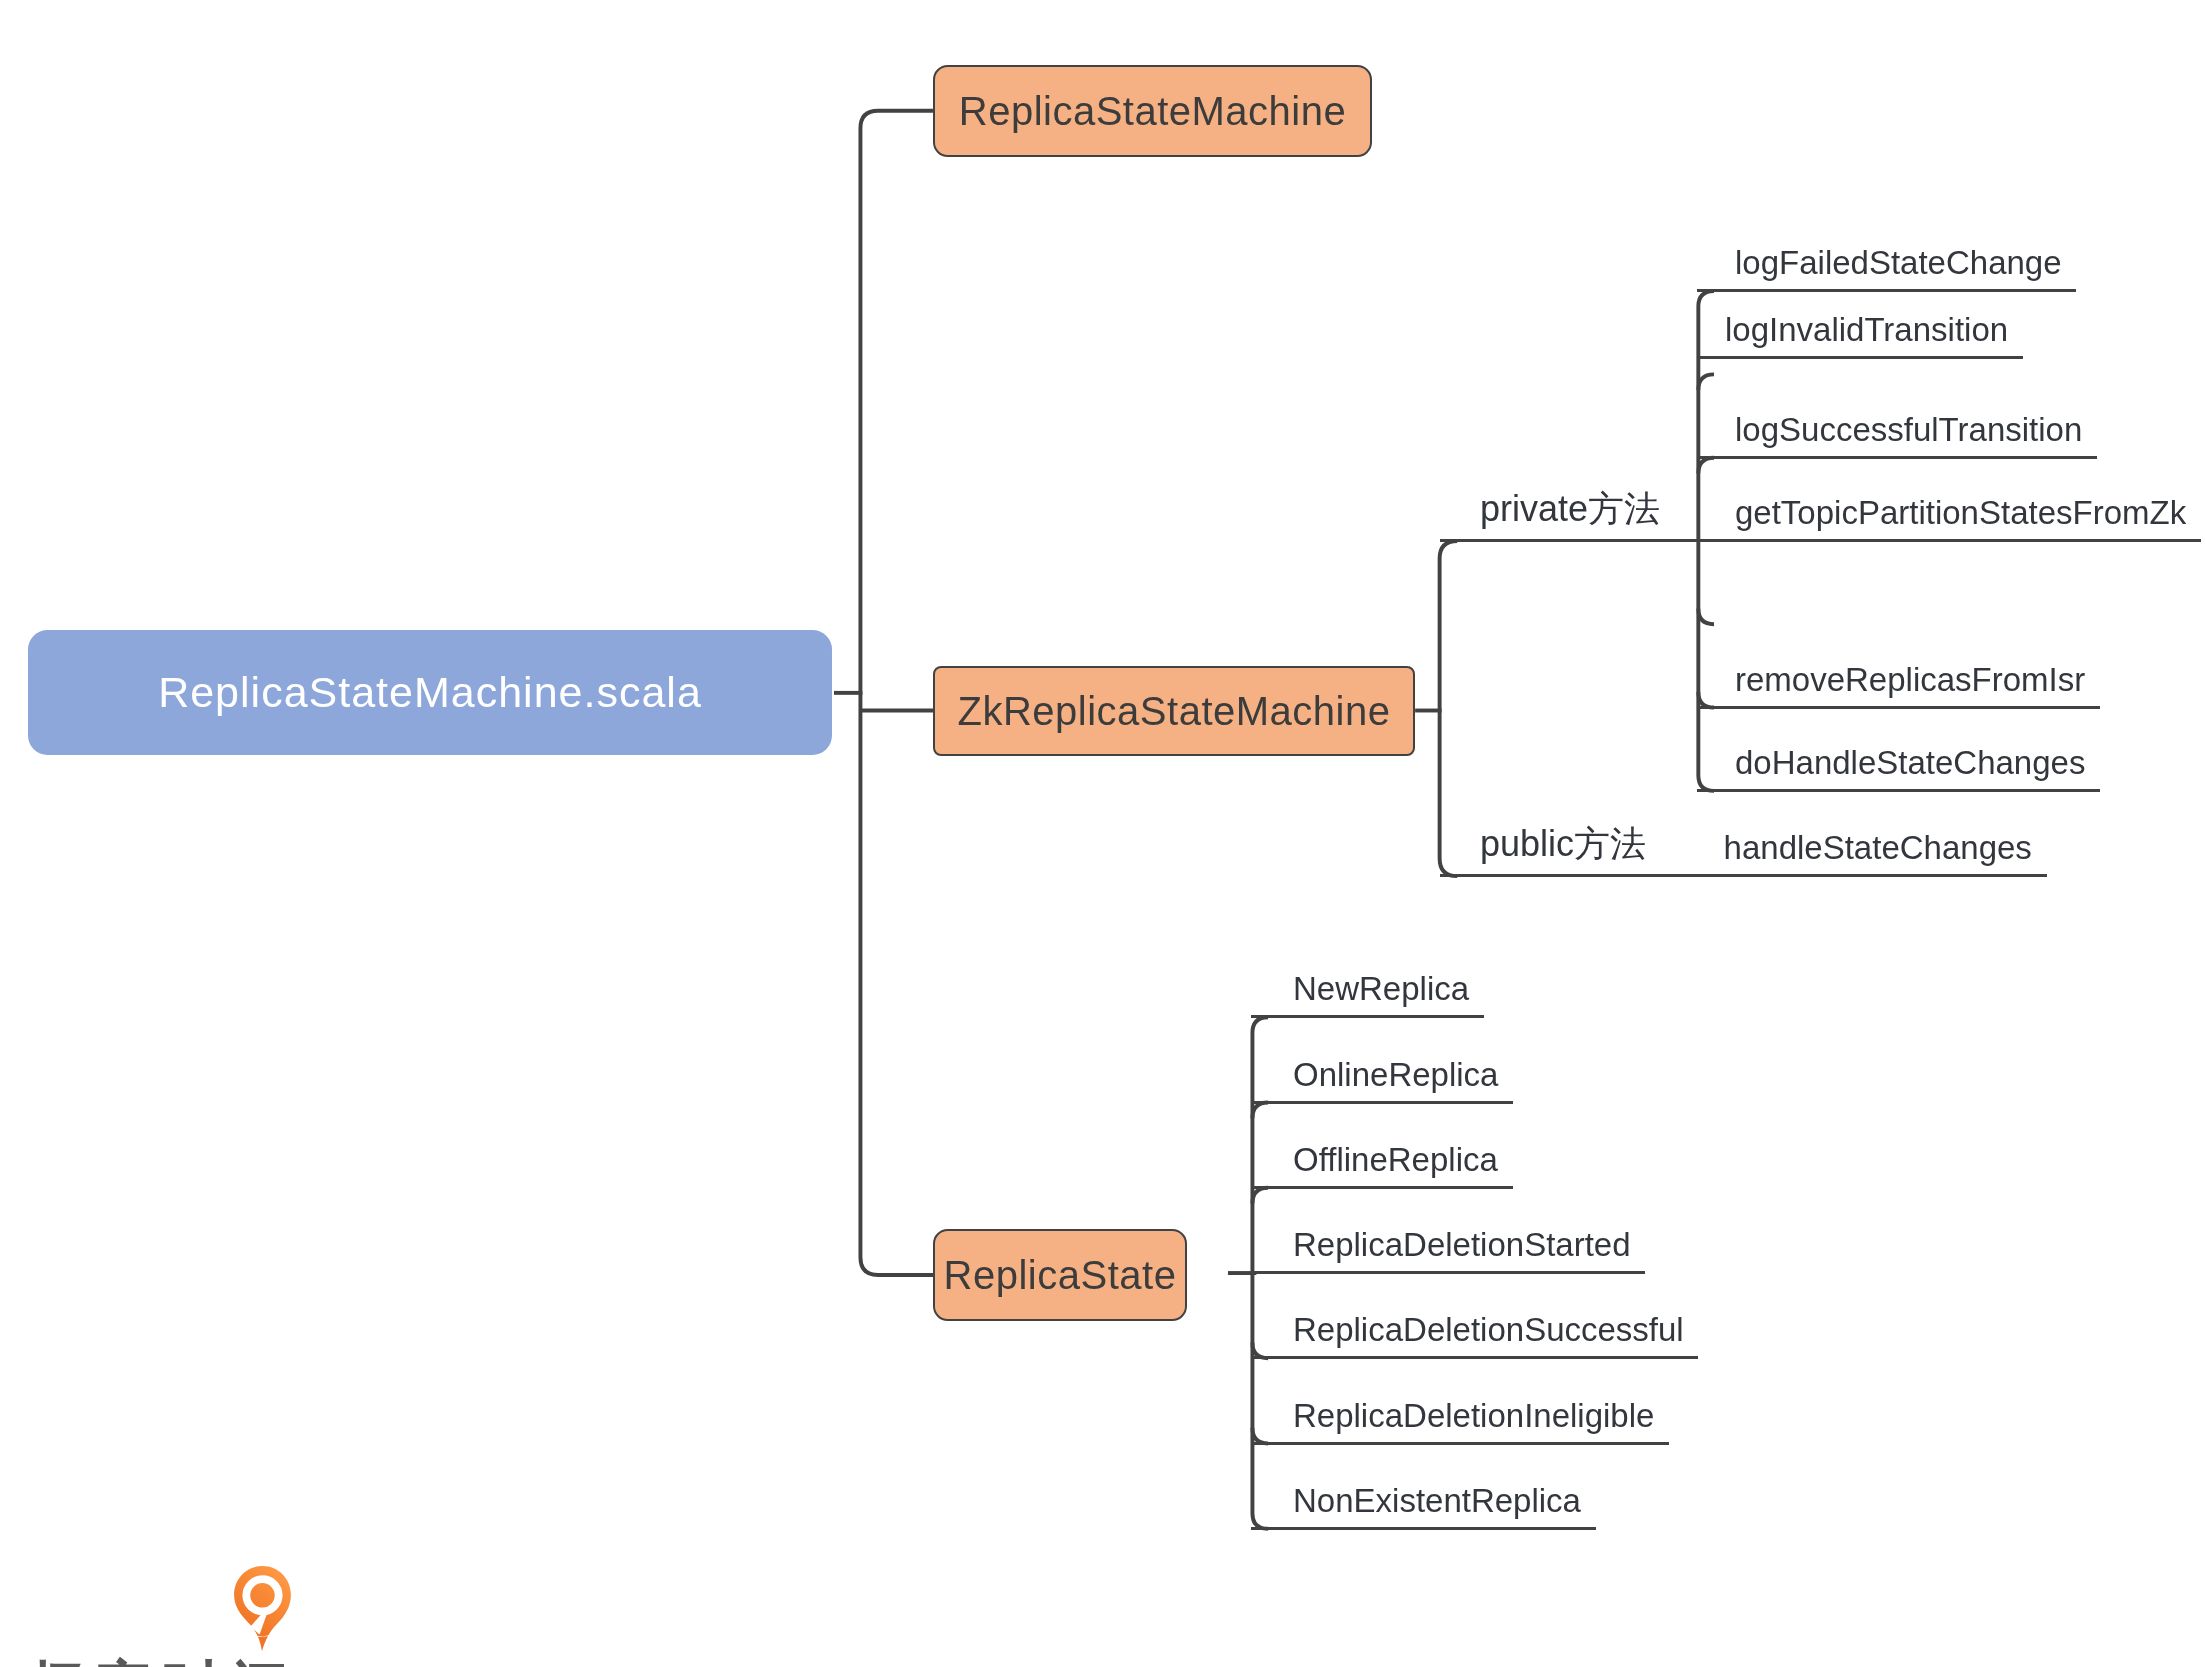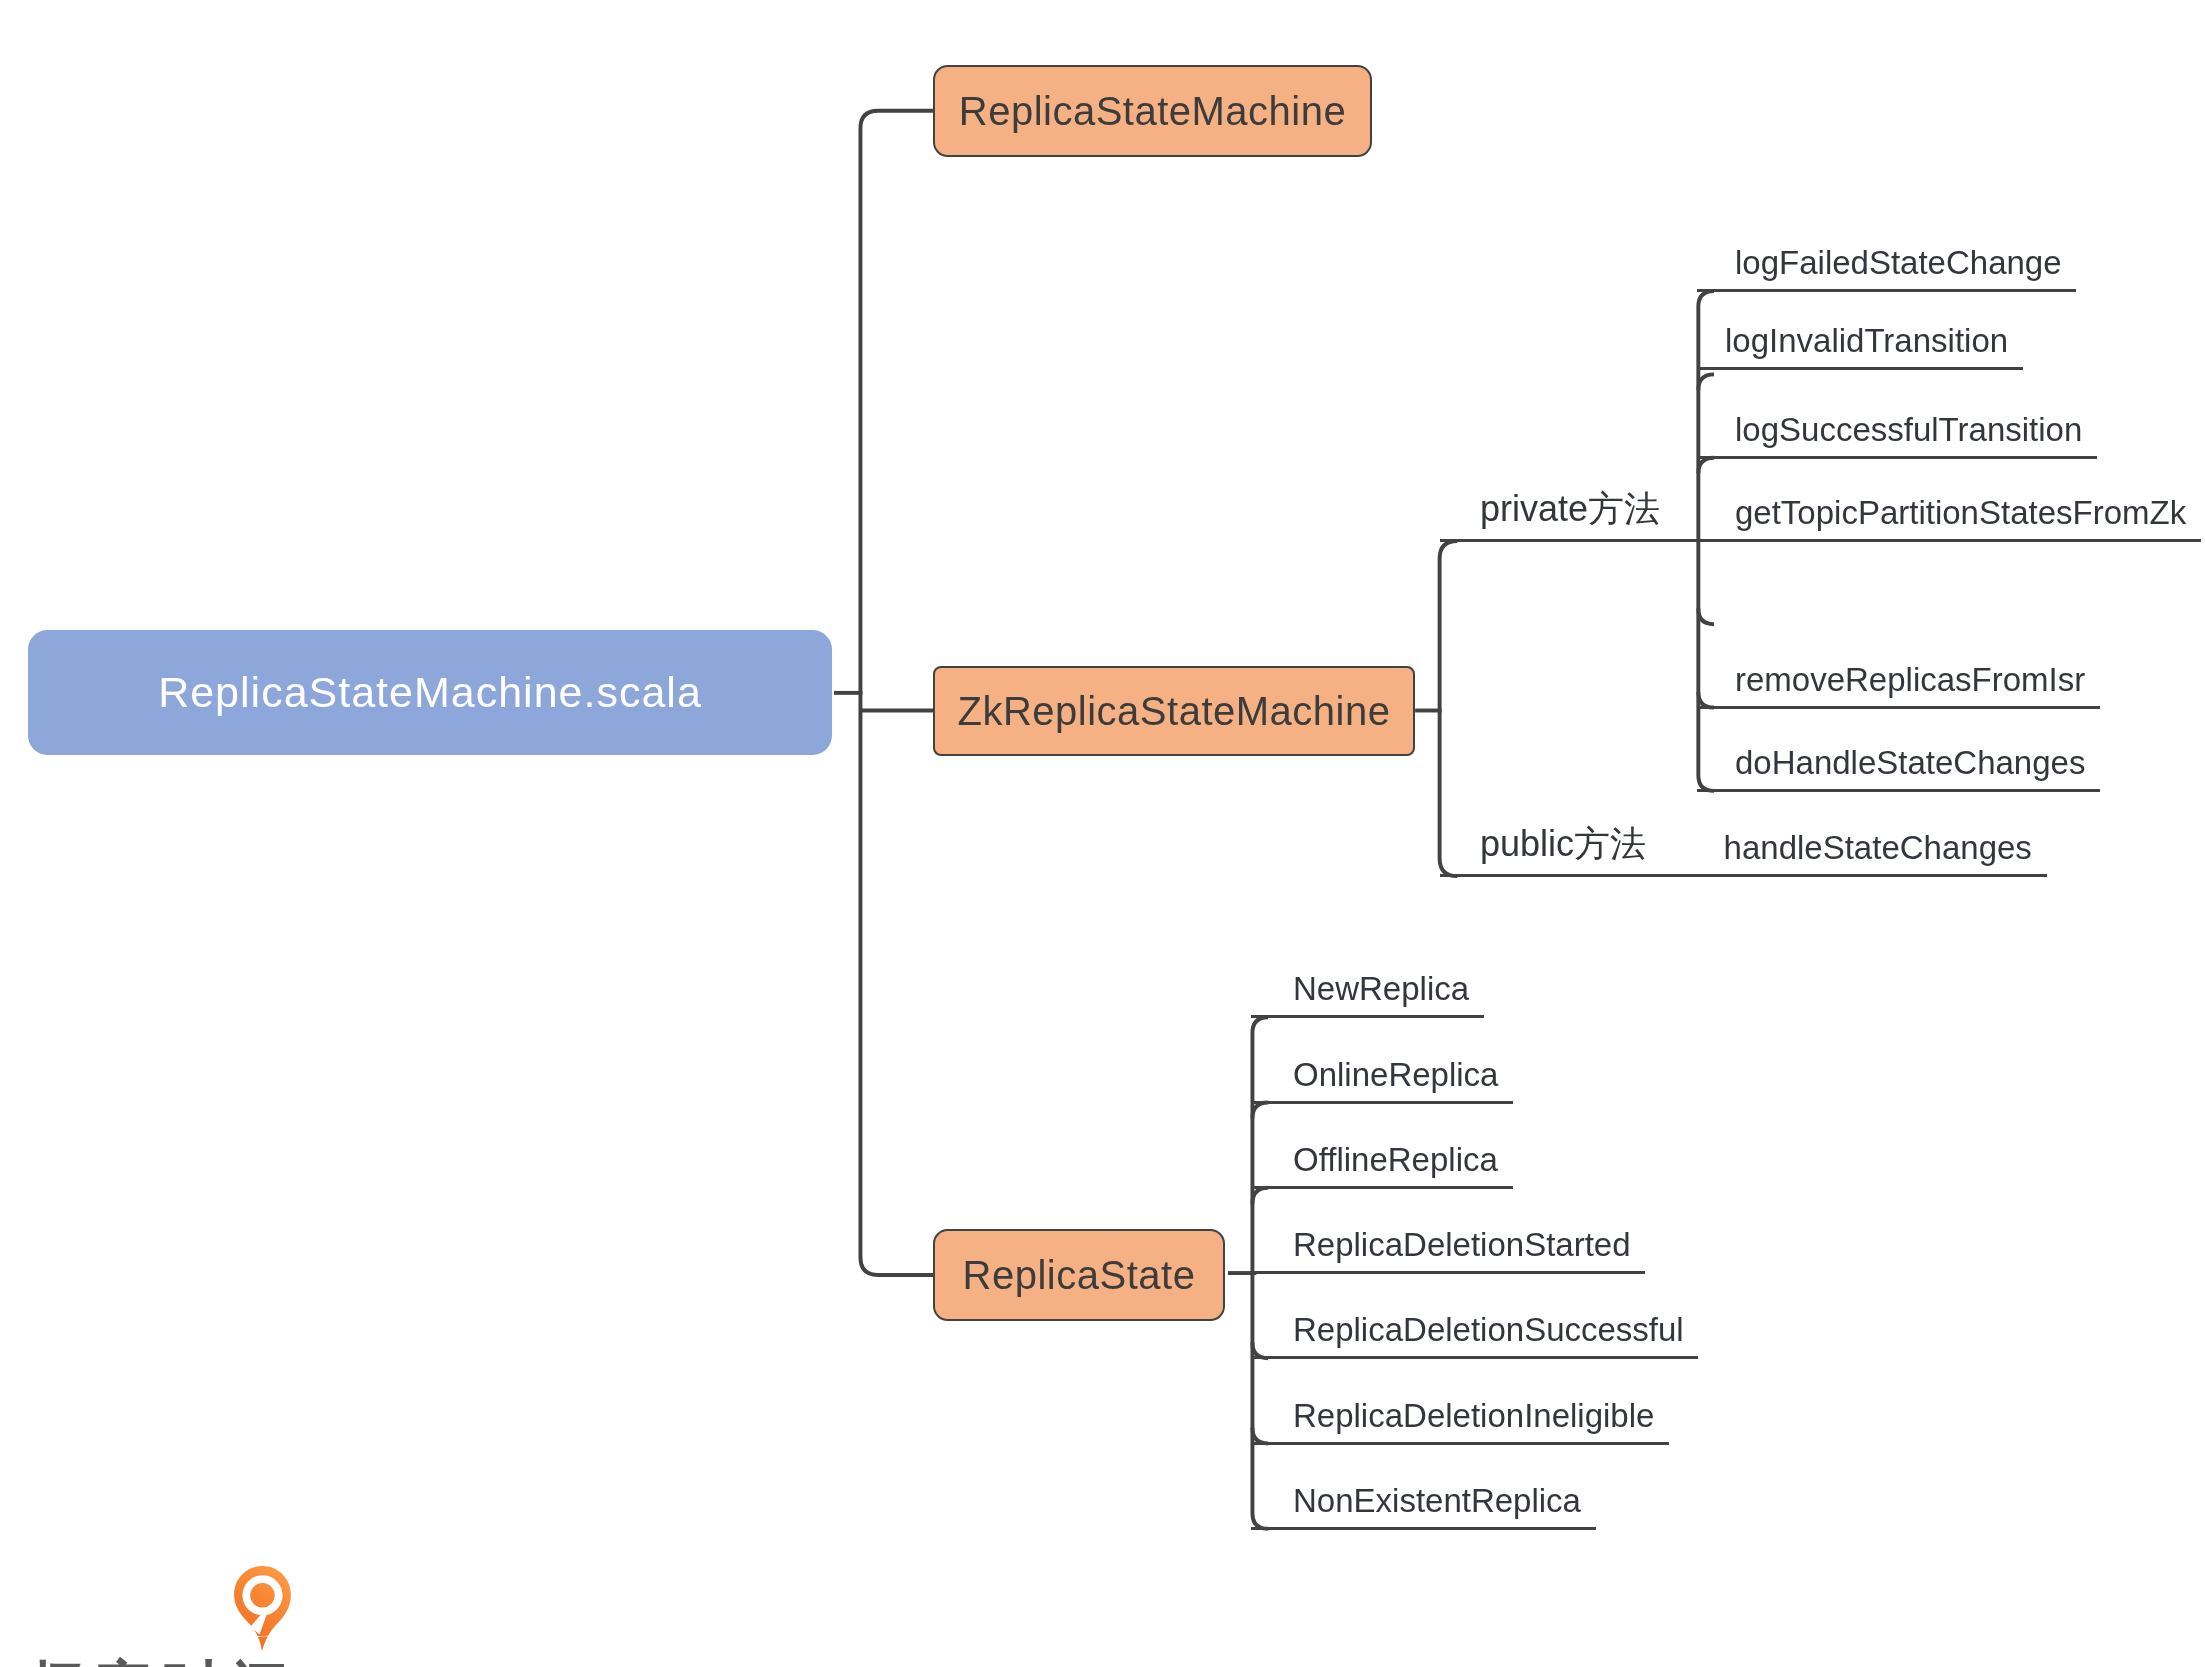--- a/index.html
+++ b/index.html
@@ -73,28 +73,28 @@
     <path d="M 1278 1370 Q 1278 1386 1294 1386"></path>
     <path d="M 1278 1457 Q 1278 1473 1294 1473"></path>
   </svg>
 
   <div class="node root" style="left:28px; top:630px; width:804px; height:125px;">ReplicaStateMachine.scala</div>
 
   <div class="node" style="left:933px; top:65px; width:439px; height:92px;">ReplicaStateMachine</div>
 
   <div class="node" style="left:933px; top:666px; width:482px; height:90px;border-radius:8px;">ZkReplicaStateMachine</div>
 
-  <div class="node" style="left:933px; top:1229px; width:292px; height:92px;">ReplicaState</div>
+  <div class="node" style="left:933px; top:1229px; width:254px; height:92px;">ReplicaState</div>
 
   <div class="group-label" style="top:490px; min-width:261px;">private方法</div>
 
   <div class="group-label" style="top:825px; min-width:266px;">public方法</div>
 
   <div class="leaf zk" style="top:246px;">logFailedStateChange</div>
-  <div class="leaf zk" style="top:324px;padding-left:28px;">logInvalidTransition</div>
+  <div class="leaf zk" style="top:313px;padding-left:28px;">logInvalidTransition</div>
   <div class="leaf zk" style="top:413px;">logSuccessfulTransition</div>
   <div class="leaf zk" style="top:496px;">getTopicPartitionStatesFromZk</div>
   <div class="leaf zk" style="top:663px;">removeReplicasFromIsr</div>
   <div class="leaf" style="left:1703px; top:831px; padding-left:20.6px;">handleStateChanges</div>
 
   <div class="leaf zk" style="top:746px;">doHandleStateChanges</div>
 
   <div class="leaf rs" style="top:972px;">NewReplica</div>
   <div class="leaf rs" style="top:1058px;">OnlineReplica</div>
   <div class="leaf rs" style="top:1143px;">OfflineReplica</div>

